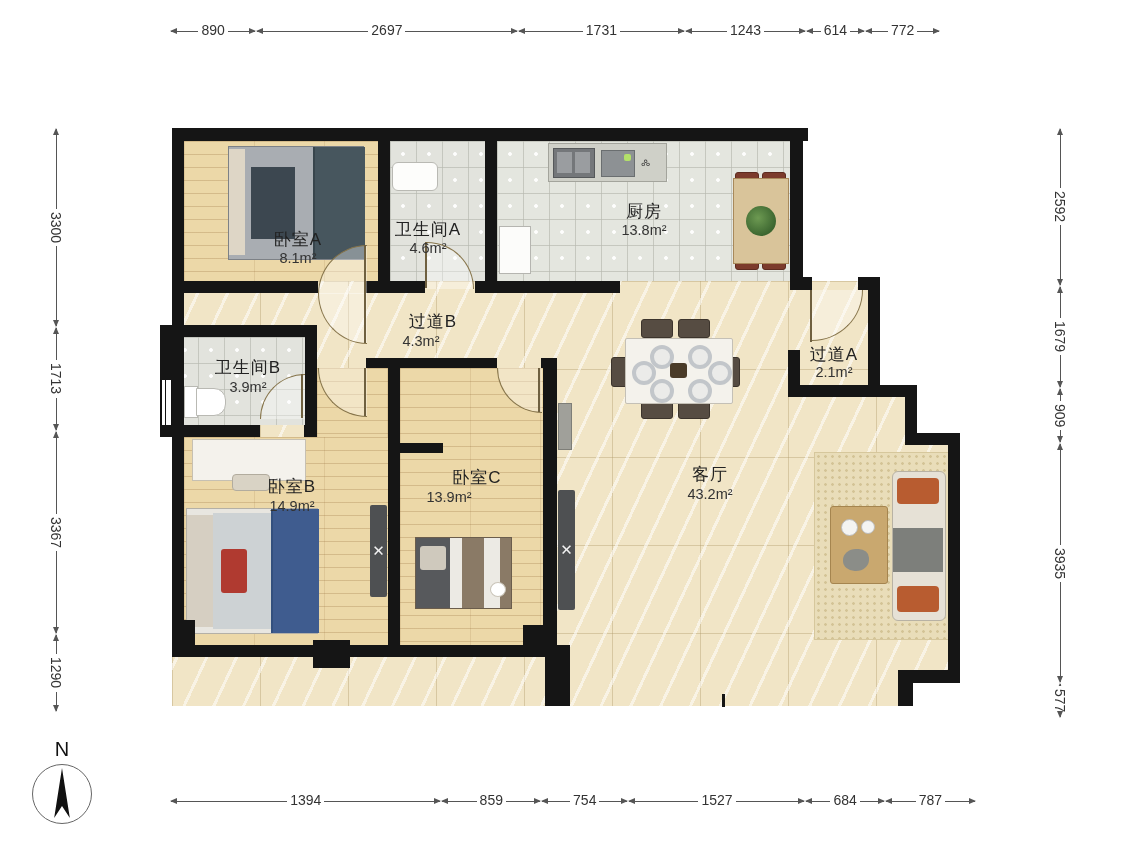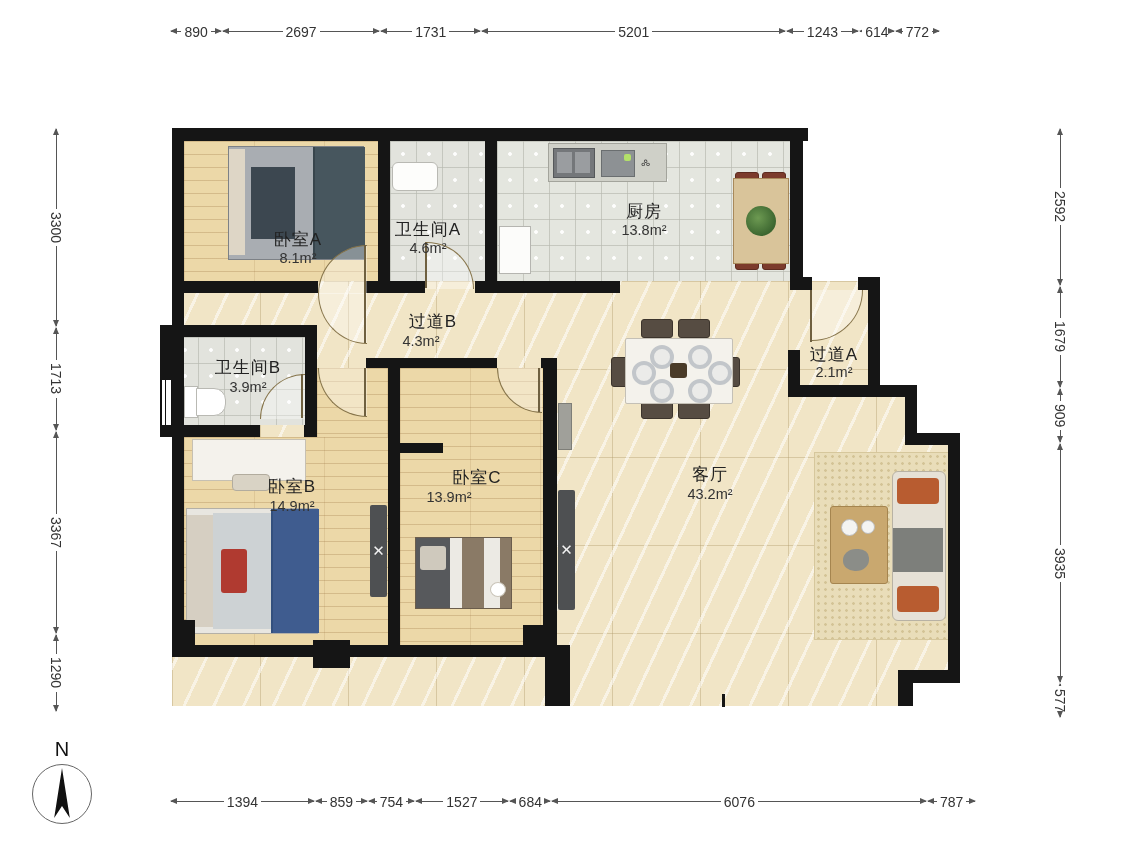--- a/index.html
+++ b/index.html
@@ -34,21 +34,21 @@
   .arc.tl{border-top-width:1.5px;border-left-width:1.5px;border-top-left-radius:100% 100%;}
   .arc.tr{border-top-width:1.5px;border-right-width:1.5px;border-top-right-radius:100% 100%;}
   .arc.bl{border-bottom-width:1.5px;border-left-width:1.5px;border-bottom-left-radius:100% 100%;}
   .arc.br{border-bottom-width:1.5px;border-right-width:1.5px;border-bottom-right-radius:100% 100%;}
   .leaf{background:#6f6040;width:2px;}
   
   .rlab{transform:translate(-50%,-50%);white-space:nowrap;font-size:17px;color:#222;letter-spacing:1px;}
   .rarea{transform:translate(-50%,-50%);white-space:nowrap;font-size:14.5px;color:#333;}
   
   .dims-h{display:flex;flex-direction:row;}
-  .seg{position:relative;flex-basis:0;display:flex;align-items:flex-end;justify-content:center;}
+  .seg{position:relative;flex-basis:0;display:flex;align-items:flex-start;justify-content:center;}
   .seg::before{content:"";position:absolute;left:1px;right:1px;top:50%;border-top:1px solid #555;}
   .ah{position:absolute;width:0;height:0;top:50%;margin-top:-3.5px;border-top:3.5px solid transparent;border-bottom:3.5px solid transparent;}
   .ah.l{left:0;border-right:7px solid #555;}
   .ah.r{right:0;border-left:7px solid #555;}
   .dimlab{position:relative;background:#fff;padding:0 3px;font-size:14px;color:#333;}
   .dims-v{display:flex;flex-direction:column;}
   .vseg{position:relative;flex-basis:0;display:flex;align-items:center;justify-content:center;}
   .vseg::before{content:"";position:absolute;top:1px;bottom:1px;left:50%;border-left:1px solid #555;}
   .av{position:absolute;left:50%;margin-left:-3.5px;width:0;height:0;border-left:3.5px solid transparent;border-right:3.5px solid transparent;}
   .av.u{top:0;border-bottom:7px solid #555;}
@@ -260,25 +260,20 @@
     <div class="seg" style="flex-grow:2697">
         <i class="ah l"></i>
         <span class="dimlab">2697</span>
         <i class="ah r"></i>
       </div>
     <div class="seg" style="flex-grow:1731">
         <i class="ah l"></i>
         <span class="dimlab">1731</span>
         <i class="ah r"></i>
       </div>
-    <div class="seg" style="flex-grow:5201">
-        <i class="ah l"></i>
-        <span class="dimlab">5201</span>
-        <i class="ah r"></i>
-      </div>
     <div class="seg" style="flex-grow:1243">
         <i class="ah l"></i>
         <span class="dimlab">1243</span>
         <i class="ah r"></i>
       </div>
     <div class="seg" style="flex-grow:614">
         <i class="ah l"></i>
         <span class="dimlab">614</span>
         <i class="ah r"></i>
       </div>
@@ -305,25 +300,20 @@
         <i class="ah r"></i>
       </div>
     <div class="seg" style="flex-grow:1527">
         <i class="ah l"></i>
         <span class="dimlab">1527</span>
         <i class="ah r"></i>
       </div>
     <div class="seg" style="flex-grow:684">
         <i class="ah l"></i>
         <span class="dimlab">684</span>
-        <i class="ah r"></i>
-      </div>
-    <div class="seg" style="flex-grow:6076">
-        <i class="ah l"></i>
-        <span class="dimlab">6076</span>
         <i class="ah r"></i>
       </div>
     <div class="seg" style="flex-grow:787">
         <i class="ah l"></i>
         <span class="dimlab">787</span>
         <i class="ah r"></i>
       </div>
   </div>
   <div class="abs dims-v" style="left:46px;top:128px;width:20px;height:584px">
     <div class="vseg" style="flex-grow:3300">

